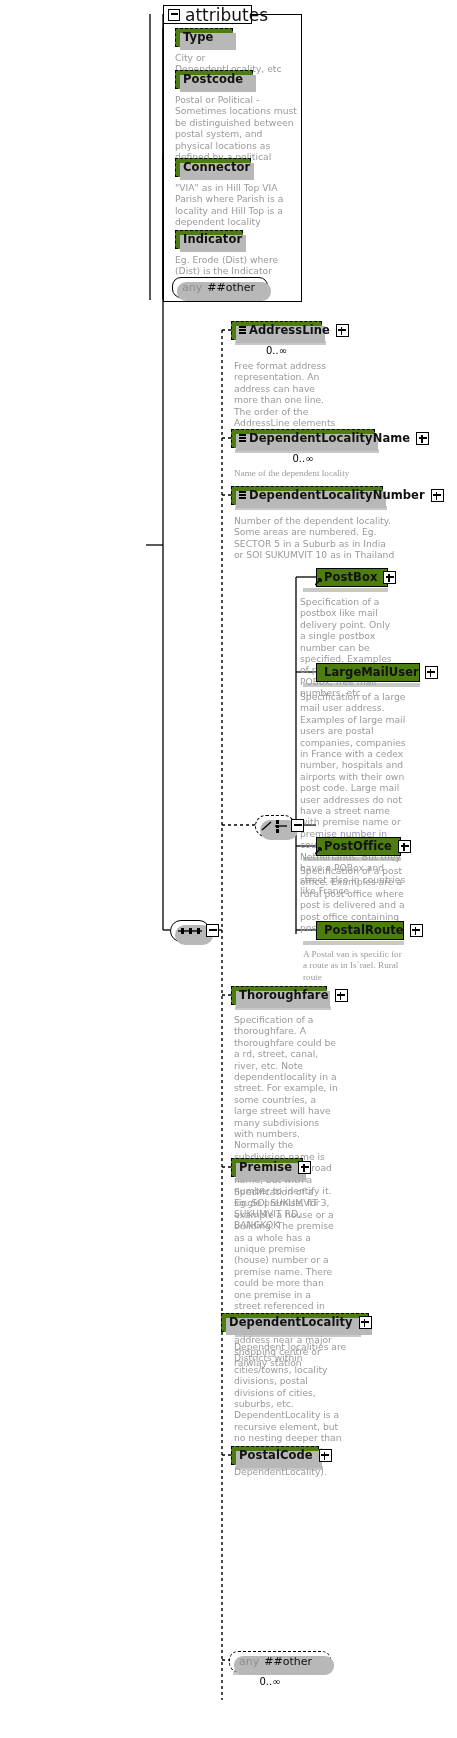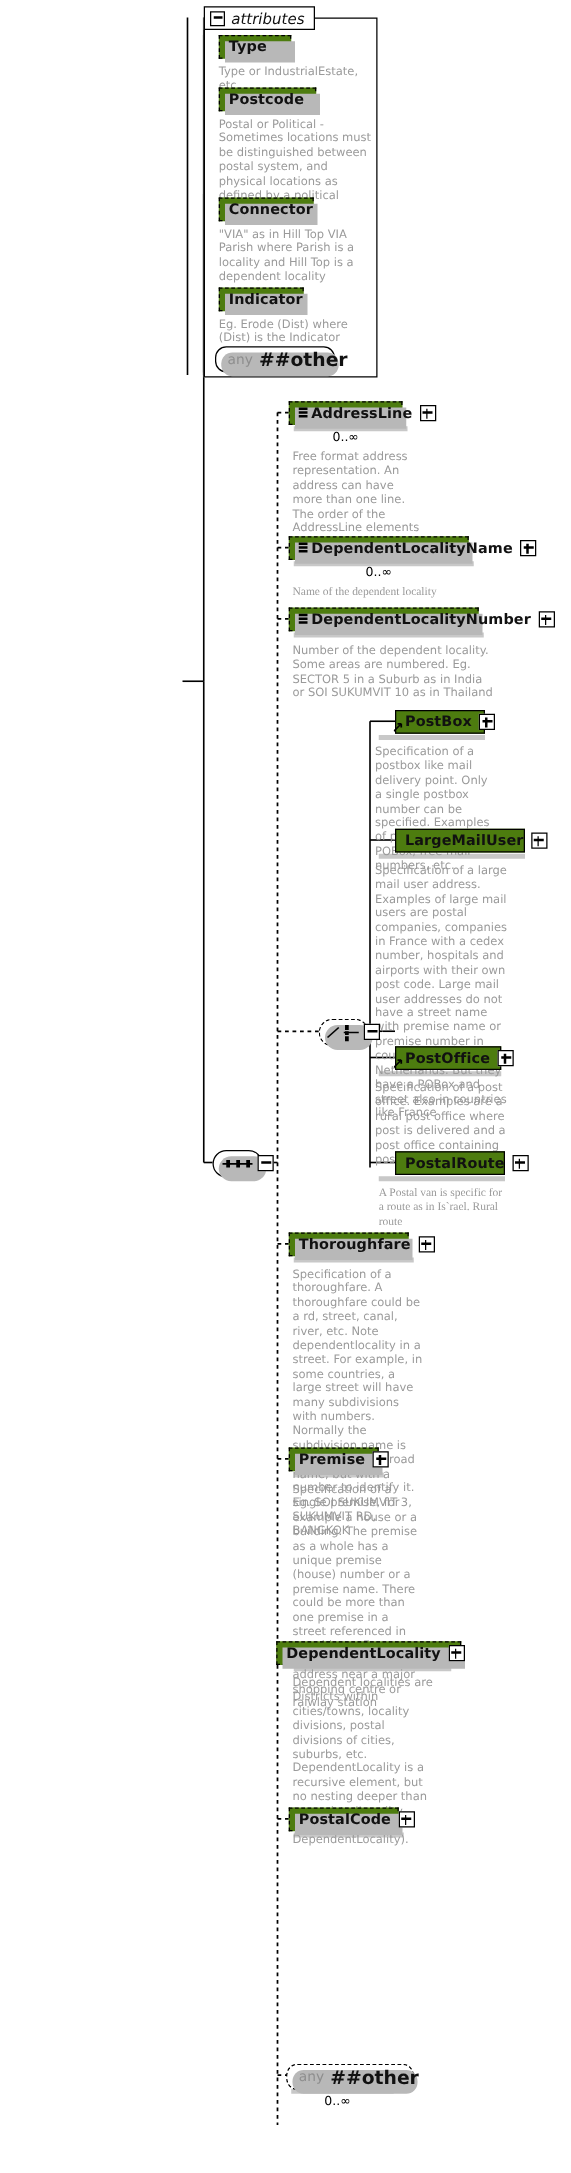--- a/index.html
+++ b/index.html
@@ -76,35 +76,35 @@
 
   
   .attrpanel{
     position:absolute;border:1.4px solid #000;background:#fff;z-index:2;
   }
   .attrtab{
     position:absolute;border:1.4px solid #000;background:#fff;
     height:17px;display:flex;align-items:center;padding:0 7px 0 4px;
     z-index:3;
   }
-  .attrtab .tlbl{font-size:12px;font-style:italic;color:#111;margin-left:5px;}
+  .attrtab .tlbl{font-size:17px;color:#111;margin-left:5px;}
   .attrtab .tctrl{
     width:10px;height:10px;border:1.4px solid #000;background:#fff;position:relative;flex:none;
   }
   .attrtab .tctrl:before{
     content:"";position:absolute;left:1.5px;right:1.5px;top:3.5px;height:1.5px;background:#000;
   }
 
   
   .anybox{
     position:absolute;border:1.6px solid #000;border-radius:9px;background:#fff;
     height:19px;display:flex;align-items:center;padding:0 9px;z-index:5;
   }
   .anybox .a1{font-size:11px;color:#8e8e8e;margin-right:5px;}
-  .anybox .a2{font-size:15px;font-weight:bold;color:#111;}
+  .anybox .a2{font-size:11px;font-weight:normal;color:#111;}
   .anybox .shadow{
     position:absolute;left:4px;right:-4px;top:4px;bottom:-4px;background:#b8b8b8;
     z-index:-1;border-radius:9px;
   }
 
   
   .rootbox{
     position:absolute;border:1.5px solid #000;background:#fff;
     height:20px;display:flex;align-items:center;padding:0 4px 0 8px;z-index:5;
   }
@@ -175,21 +175,21 @@
 
   <div class="attrtab" style="left:163px;top:5px;width:76px;">
     <span class="tctrl"></span>
     <span class="tlbl">attributes</span>
   </div>
 
   <div class="node dashed" style="left:175px;top:28px;width:58px;">
     <span class="shadow"></span>
     <span class="lbl">Type</span>
   </div>
-  <div class="anno" style="left:175px;top:52px;width:122px;">Type or IndustrialEstate, etc</div>
+  <div class="anno" style="left:175px;top:52px;width:122px;">City or DependentLocality, etc</div>
 
   <div class="node dashed" style="left:175px;top:70px;width:78px;">
     <span class="shadow"></span>
     <span class="lbl">Postcode</span>
   </div>
   <div class="anno" style="left:175px;top:94px;width:122px;">Postal or Political - Sometimes locations must be distinguished between postal system, and physical locations as defined by a political system</div>
 
   <div class="node dashed" style="left:175px;top:158px;width:76px;">
     <span class="shadow"></span>
     <span class="lbl">Connector</span>

